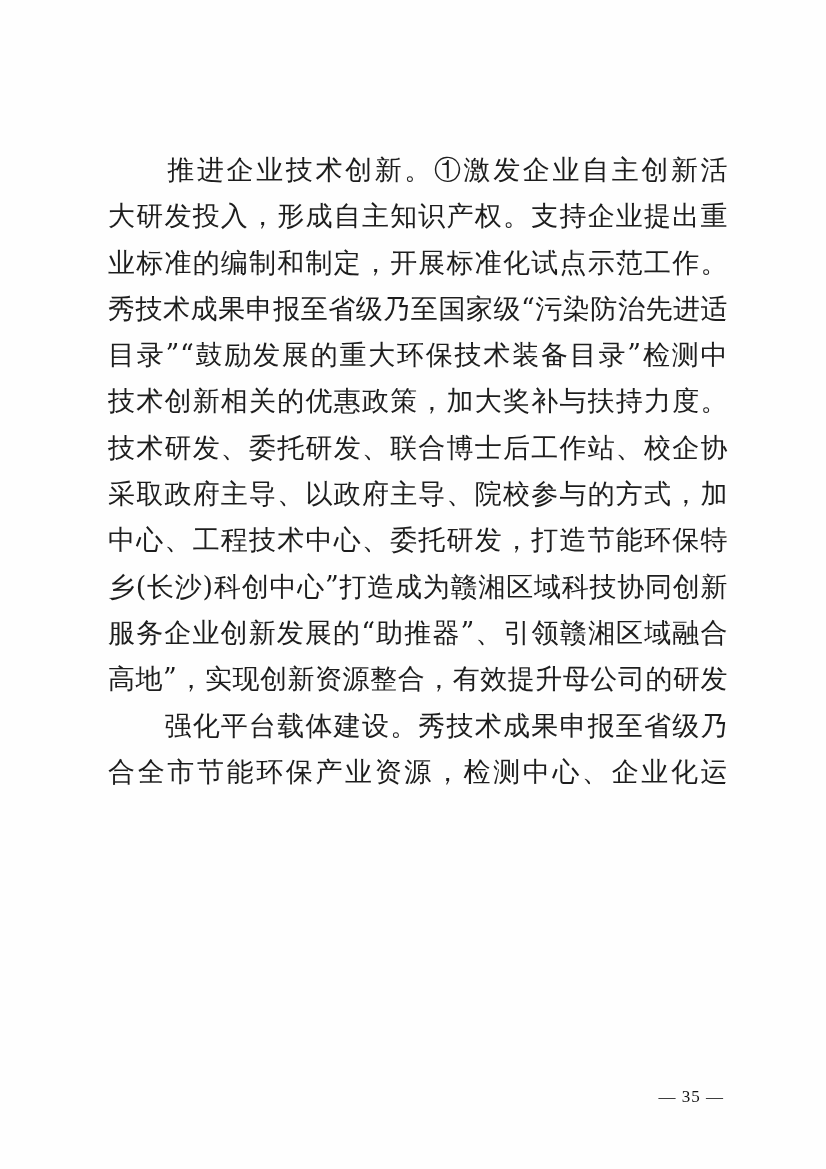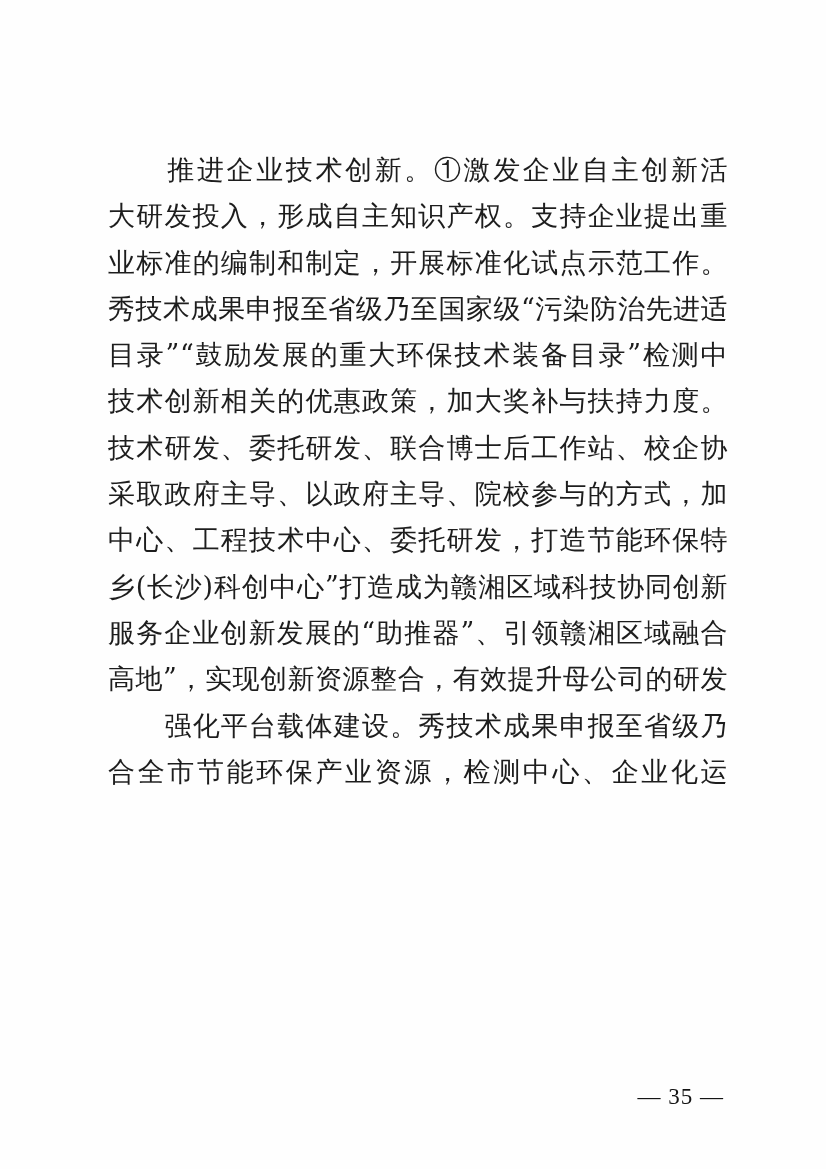--- a/index.html
+++ b/index.html
@@ -33,21 +33,21 @@
     text-align-last: justify;
     white-space: normal;
     overflow: hidden;
   }
   .page-number {
     position: absolute;
     top: 1082px;
     right: 102px;
     height: 30px;
     line-height: 30px;
-    font-size: 23px;
+    font-size: 17px;
     letter-spacing: 1px;
     color: #141414;
     font-family: "Liberation Serif", "DejaVu Serif", serif;
   }
 </style>
 </head>
 <body>
 
 <div class="page">
 

